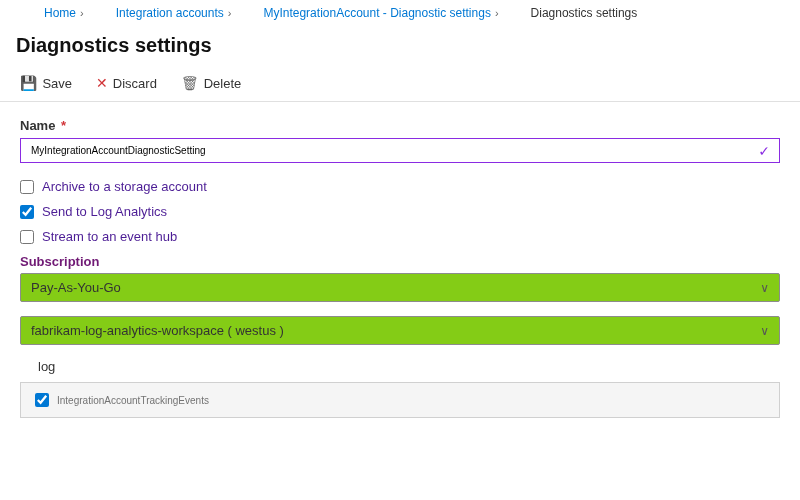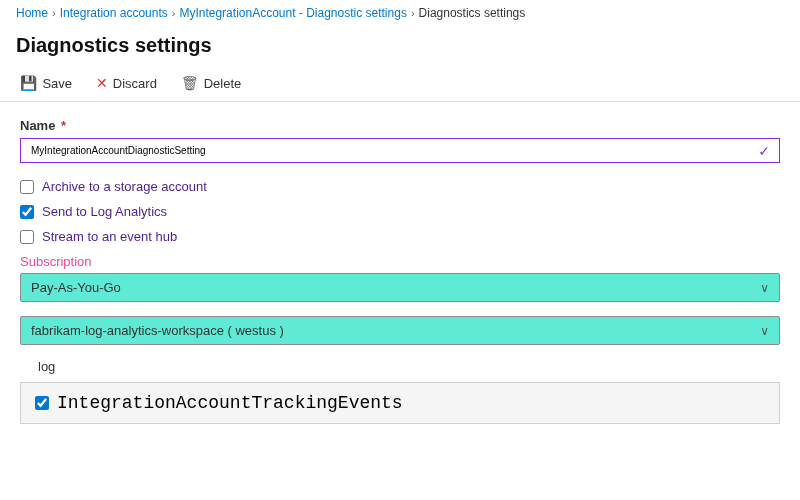--- a/index.html
+++ b/index.html
@@ -22,20 +22,21 @@
       gap: 4px;
       background: #fff;
     }
     .breadcrumb-sep {
       color: #666;
       font-size: 11px;
     }
     .breadcrumb-item {
       color: #0078d4;
       cursor: pointer;
+      margin-left: 28px;
     }
     .breadcrumb-item.active {
       color: #333;
       cursor: default;
     }
 
     .page-title {
       font-size: 20px;
       font-weight: 600;
       padding: 8px 16px 10px 16px;
@@ -101,31 +102,31 @@
       font-size: 13px;
       color: #4c1d95;
     }
 
     .dropdown-field {
       position: relative;
       margin-bottom: 14px;
     }
     .dropdown-label {
       font-size: 13px;
-      font-weight: 400;
+      font-weight: 700;
       margin-bottom: 4px;
-      color: #ec4899;
+      color: #701a75;
     }
     .dropdown-box {
       display: flex;
       align-items: center;
       justify-content: space-between;
       border: 1px solid #8c8c8c;
       padding: 6px 10px;
-      background: #5eead4;
+      background: #84cc16;
       cursor: pointer;
       border-radius: 2px;
       font-size: 13px;
     }
     .dropdown-arrow {
       font-size: 12px;
       color: #555;
     }
 
     .log-section {
@@ -145,23 +146,22 @@
       align-items: center;
       gap: 8px;
     }
     .log-table input[type="checkbox"] {
       width: 14px;
       height: 14px;
       accent-color: #0078d4;
       cursor: pointer;
     }
     .log-table-label {
-      font-size: 18px;
-      color: #000000;
-      font-family: Liberation Mono, monospace;
+      font-size: 10px;
+      color: #737373;
     }
 
     .input-wrapper {
       position: relative;
       width: 100%;
     }
     .input-field-styled {
       width: 100%;
       border: 1.5px solid #8a2be2;
       padding: 6px 32px 6px 10px;

